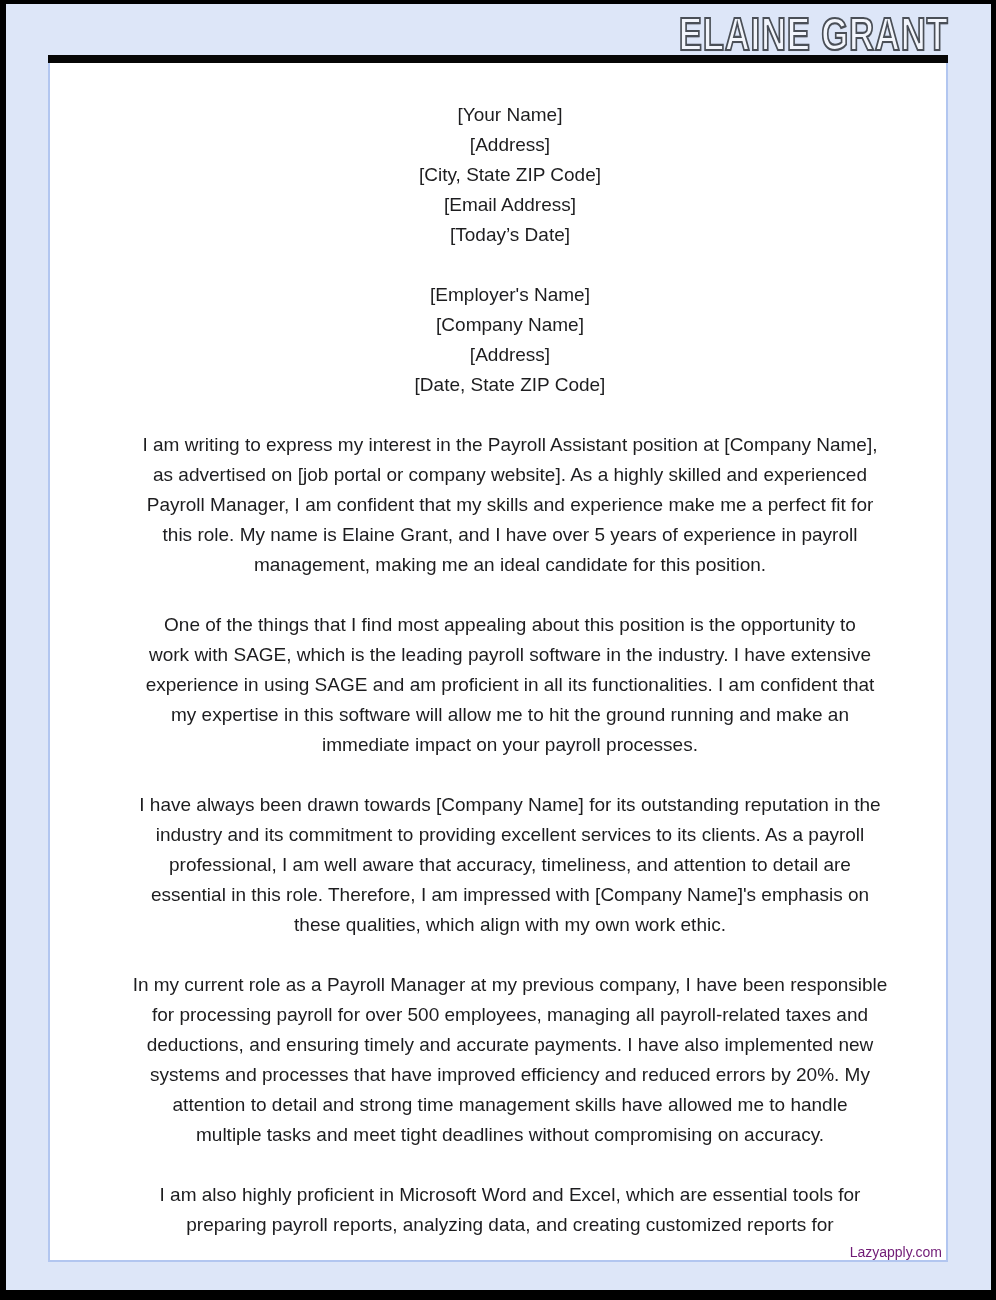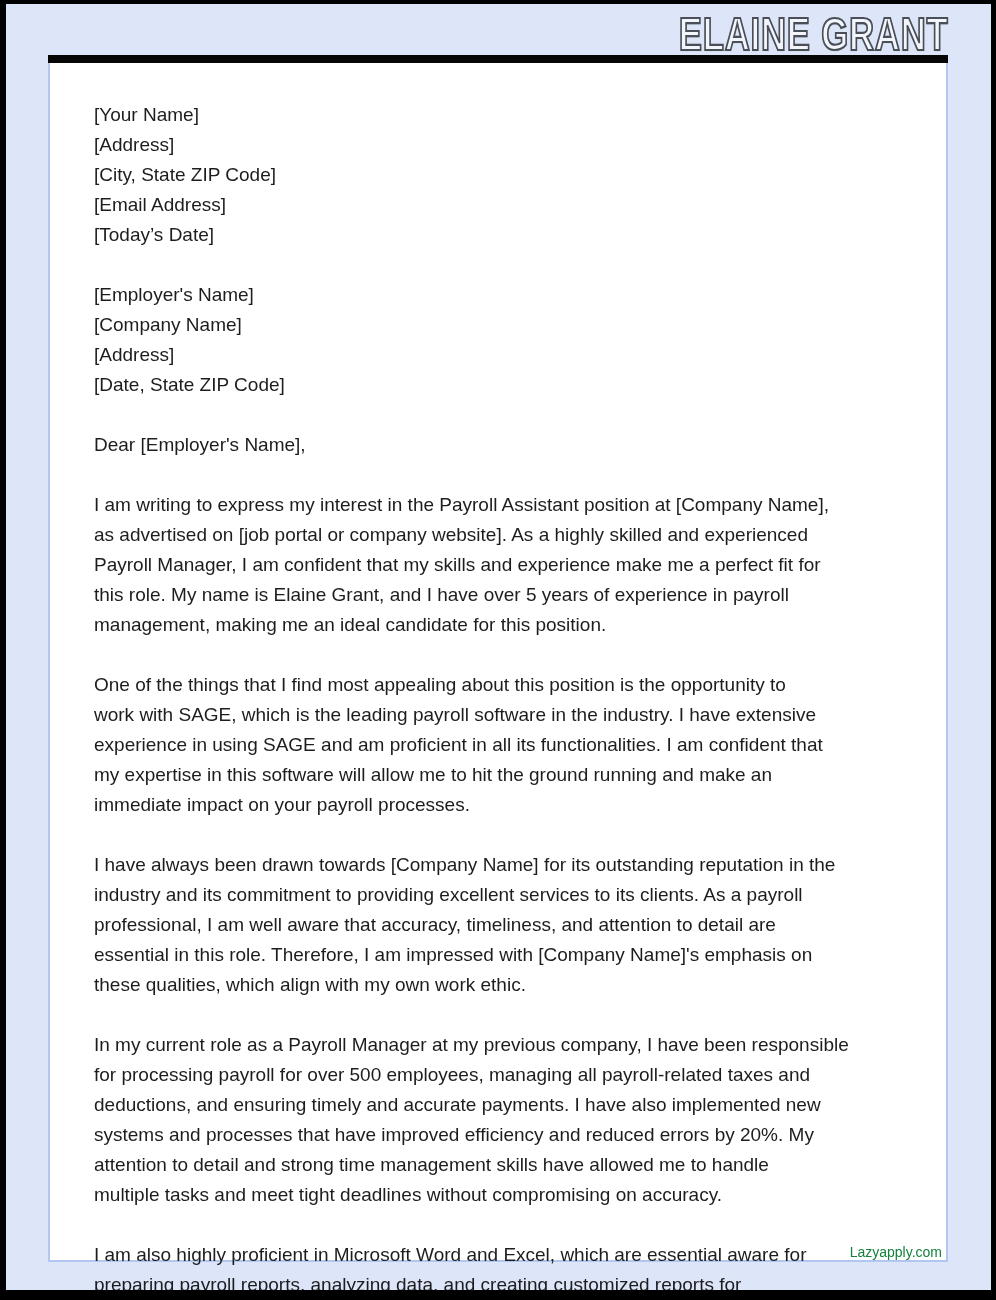--- a/index.html
+++ b/index.html
@@ -43,32 +43,33 @@
     background: #ffffff;
     border: 2px solid #b2c6f0;
     border-top: 0;
     overflow: visible;
   }
   .letter-body {
     padding: 37px 20px 0 44px;
     font-size: 19px;
     line-height: 30px;
     color: #1d1d1f;
+    text-align: center;
   }
   .block {
     margin: 0 0 30px 0;
     white-space: pre-line;
   }
   .watermark {
     position: absolute;
     top: 1181px;
     right: 4px;
     font-size: 14px;
     line-height: 16px;
-    color: #15803d;
+    color: #701a75;
   }
   .edge { position: absolute; background: #000000; }
   .edge-top    { left: 0; top: 0;    width: 100%; height: 4px;  z-index: 6; }
   .edge-left   { left: 0; top: 0;    width: 6px;  height: 100%; z-index: 6; }
   .edge-right  { right: 0; top: 0;   width: 5px;  height: 100%; z-index: 6; }
   .edge-bottom { left: 0; bottom: 0; width: 100%; height: 10px; z-index: 6; }
 </style>
 </head>
 <body>
 
@@ -82,21 +83,20 @@
     <div class="letter-body">
       <p class="block">[Your Name]
 [Address]
 [City, State ZIP Code]
 [Email Address]
 [Today’s Date]</p>
       <p class="block">[Employer's Name]
 [Company Name]
 [Address]
 [Date, State ZIP Code]</p>
-      <p class="block">Dear [Employer's Name],</p>
       <p class="block">I am writing to express my interest in the Payroll Assistant position at [Company Name],
 as advertised on [job portal or company website]. As a highly skilled and experienced
 Payroll Manager, I am confident that my skills and experience make me a perfect fit for
 this role. My name is Elaine Grant, and I have over 5 years of experience in payroll
 management, making me an ideal candidate for this position.</p>
       <p class="block">One of the things that I find most appealing about this position is the opportunity to
 work with SAGE, which is the leading payroll software in the industry. I have extensive
 experience in using SAGE and am proficient in all its functionalities. I am confident that
 my expertise in this software will allow me to hit the ground running and make an
 immediate impact on your payroll processes.</p>
@@ -104,21 +104,21 @@
 industry and its commitment to providing excellent services to its clients. As a payroll
 professional, I am well aware that accuracy, timeliness, and attention to detail are
 essential in this role. Therefore, I am impressed with [Company Name]'s emphasis on
 these qualities, which align with my own work ethic.</p>
       <p class="block">In my current role as a Payroll Manager at my previous company, I have been responsible
 for processing payroll for over 500 employees, managing all payroll-related taxes and
 deductions, and ensuring timely and accurate payments. I have also implemented new
 systems and processes that have improved efficiency and reduced errors by 20%. My
 attention to detail and strong time management skills have allowed me to handle
 multiple tasks and meet tight deadlines without compromising on accuracy.</p>
-      <p class="block">I am also highly proficient in Microsoft Word and Excel, which are essential aware for
+      <p class="block">I am also highly proficient in Microsoft Word and Excel, which are essential tools for
 preparing payroll reports, analyzing data, and creating customized reports for</p>
     </div>
     <div class="watermark">Lazyapply.com</div>
   </div>
 
   <div class="edge edge-top"></div>
   <div class="edge edge-left"></div>
   <div class="edge edge-right"></div>
   <div class="edge edge-bottom"></div>
 

